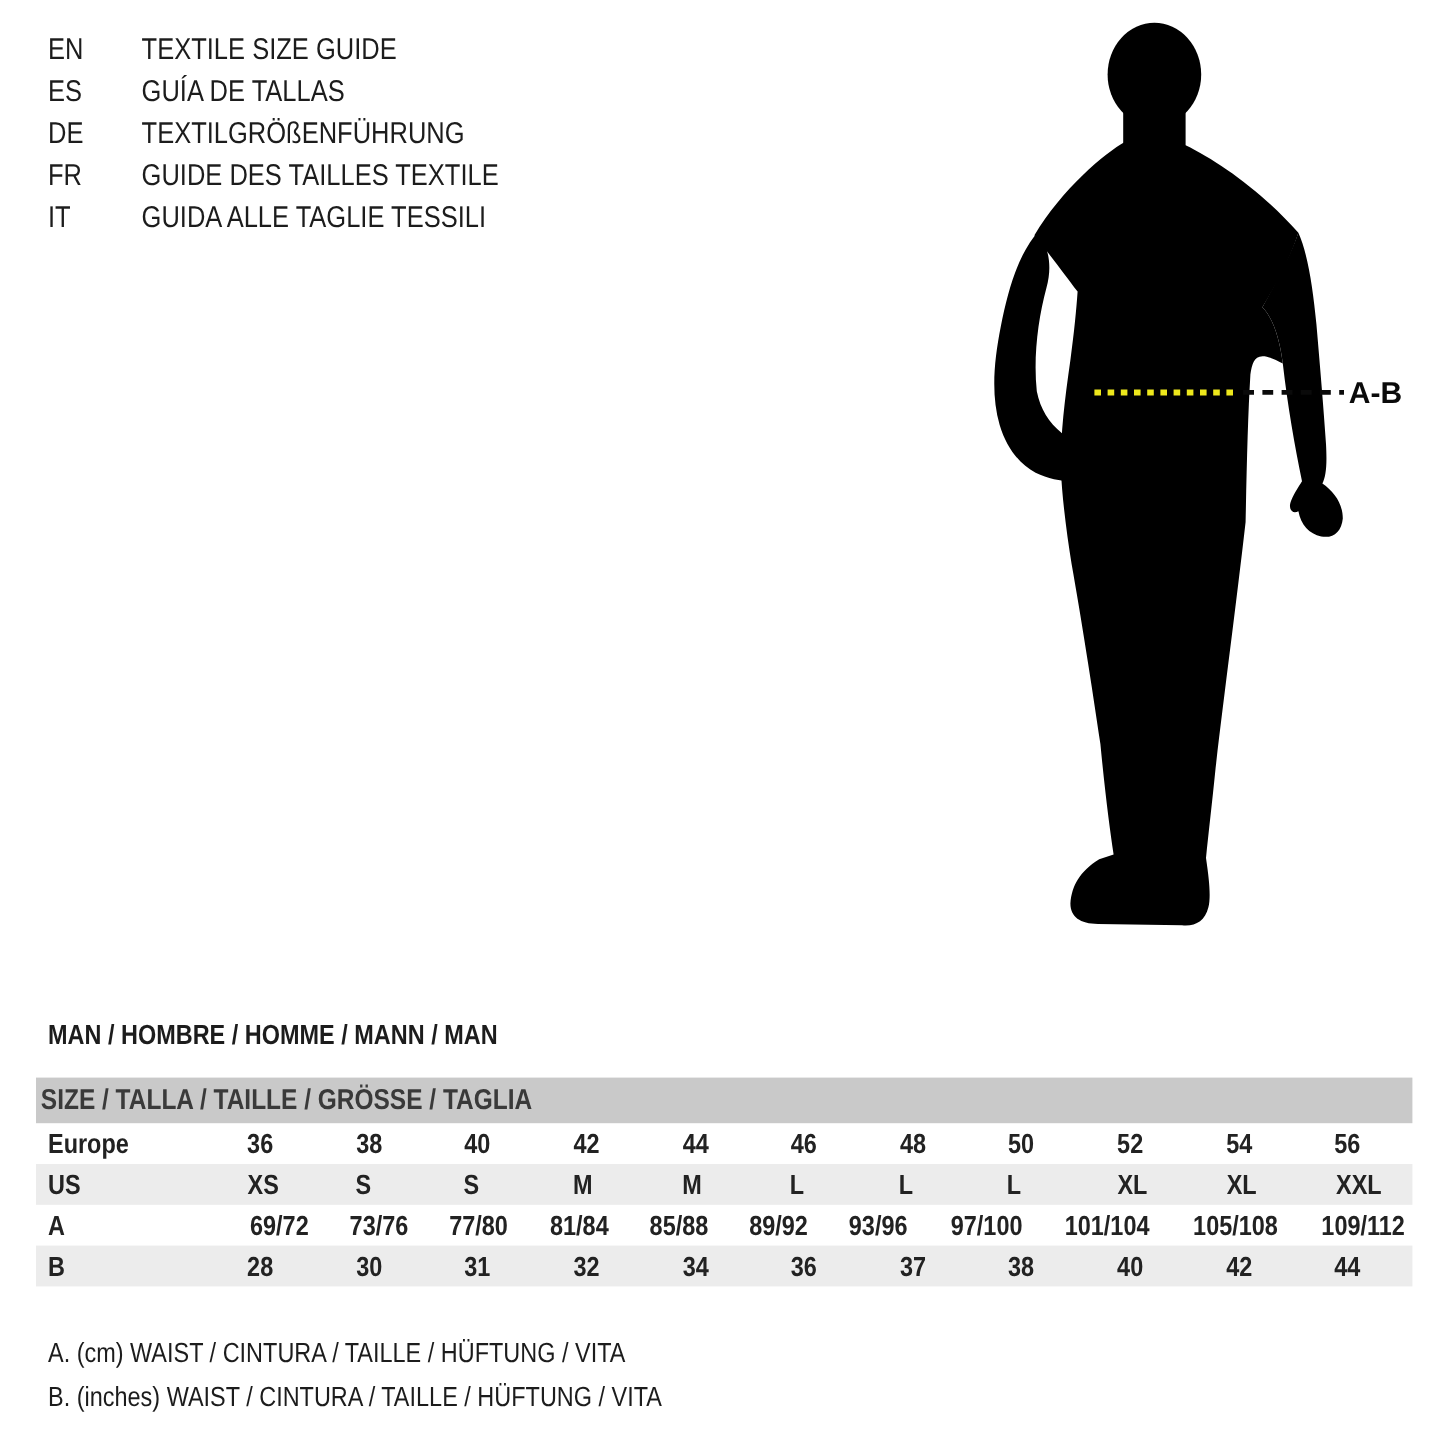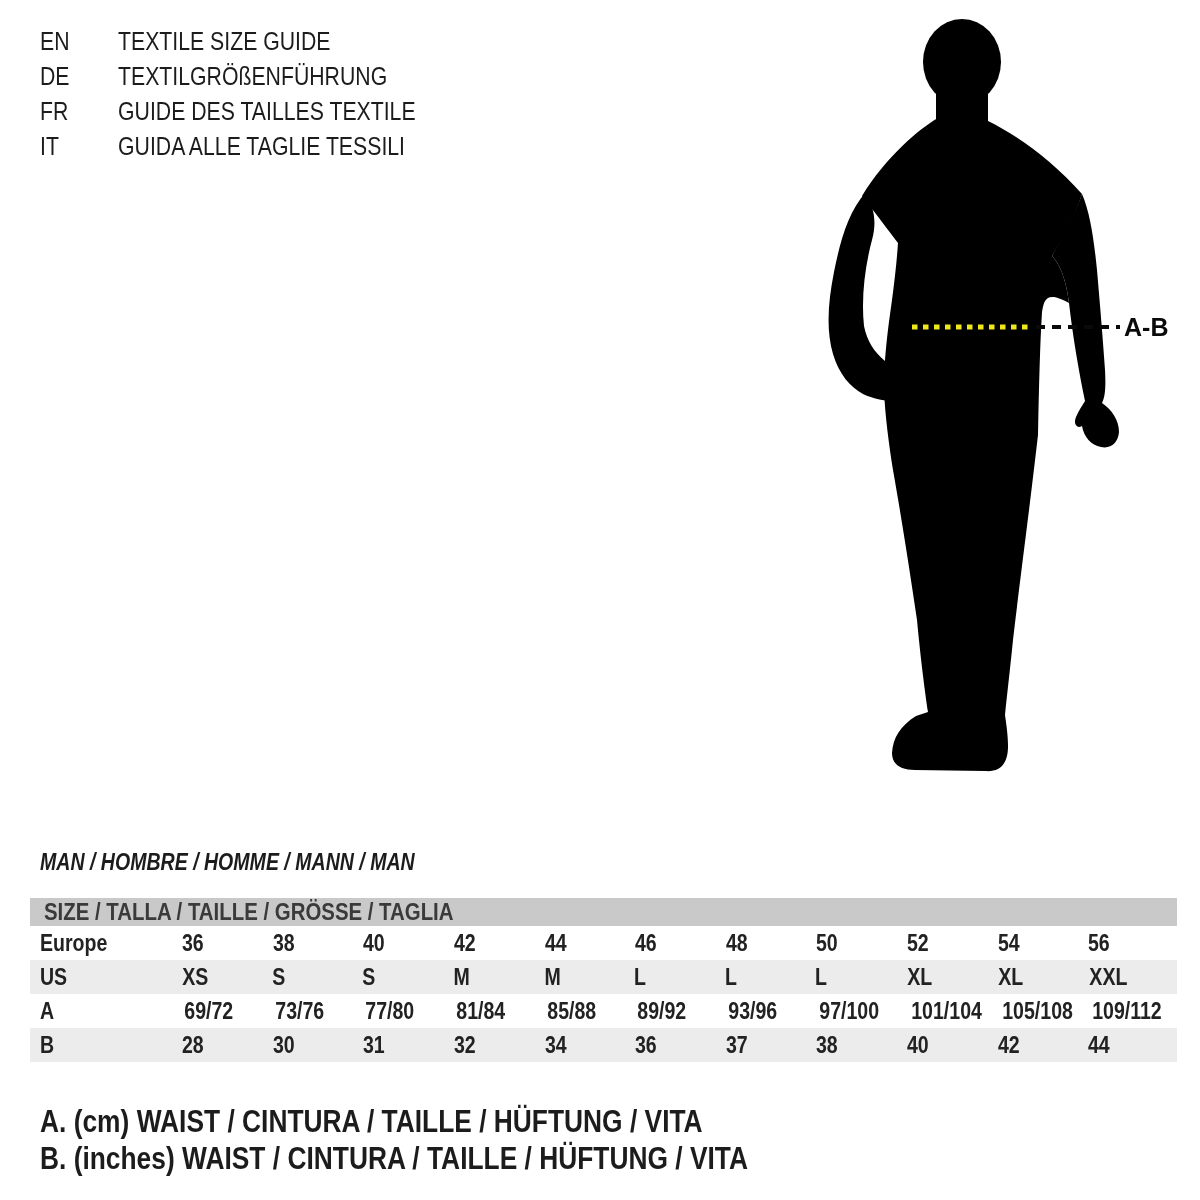--- a/index.html
+++ b/index.html
@@ -11,47 +11,51 @@
   .cond { display:inline-block; transform:scaleX(.85); transform-origin:0 50%; white-space:nowrap; }
   .cond-c { transform-origin:50% 50%; }
 
   
   .lang-block { position:absolute; left:40px; top:24px; }
   .lang-row { display:flex; height:35px; align-items:center; font-size:25px; font-weight:400; }
   .lang-code { width:78px; }
 
   
   .product-heading { position:absolute; left:40px; top:218px; font-size:27px; font-weight:700; }
-  .category-heading { position:absolute; left:40px; top:849px; font-size:23px; font-weight:700;font-style:italic; }
+  .category-heading { position:absolute; left:40px; top:849px; font-size:23px; font-weight:700; }
 
   
   .figure-svg { position:absolute; left:790px; top:0; width:410px; height:800px; }
 
   
   .size-table { position:absolute; left:30px; top:898px; width:1147px; }
-  .table-header { height:28px; background:#c9c9c9; display:flex; align-items:center;
-                  padding-left:14px; font-size:24px; font-weight:700; color:#3a3a3a; }
-  .t-row { display:flex; height:34px; font-size:23px; font-weight:700; color:#222222; }
+  .table-header { height:38px; background:#c9c9c9; display:flex; align-items:center;
+                  padding-left:4px; font-size:24px; font-weight:700; color:#3a3a3a; }
+  .t-row { display:flex; height:34px; font-size:23px; font-weight:700; color:#222222;gap:24px; }
   .t-row.alt { background:#ececec; }
   .cell-label { width:150px; display:flex; align-items:center; padding-left:10px; }
   .cell { flex:1; display:flex; align-items:center; justify-content:flex-start; }
 
   
   .footnotes { position:absolute; left:40px; top:1104px; }
-  .footnote { height:37px; display:flex; align-items:flex-start; font-size:31px; font-weight:700; }
+  .footnote { height:37px; display:flex; align-items:flex-end; font-size:23px; font-weight:400; }
 </style>
 </head>
 <body>
 
 <div class="page">
 
   <div class="lang-block">
     <div class="lang-row">
       <span class="lang-code"><span class="cond">EN</span></span>
       <span class="cond">TEXTILE SIZE GUIDE</span>
+    </div>
+    <div class="lang-row">
+      <span class="lang-code"><span class="cond">ES</span></span>
+      <span class="cond">GUÍA DE TALLAS</span>
     </div>
     <div class="lang-row">
       <span class="lang-code"><span class="cond">DE</span></span>
       <span class="cond">TEXTILGRÖßENFÜHRUNG</span>
     </div>
     <div class="lang-row">
       <span class="lang-code"><span class="cond">FR</span></span>
       <span class="cond">GUIDE DES TAILLES TEXTILE</span>
     </div>
     <div class="lang-row">

